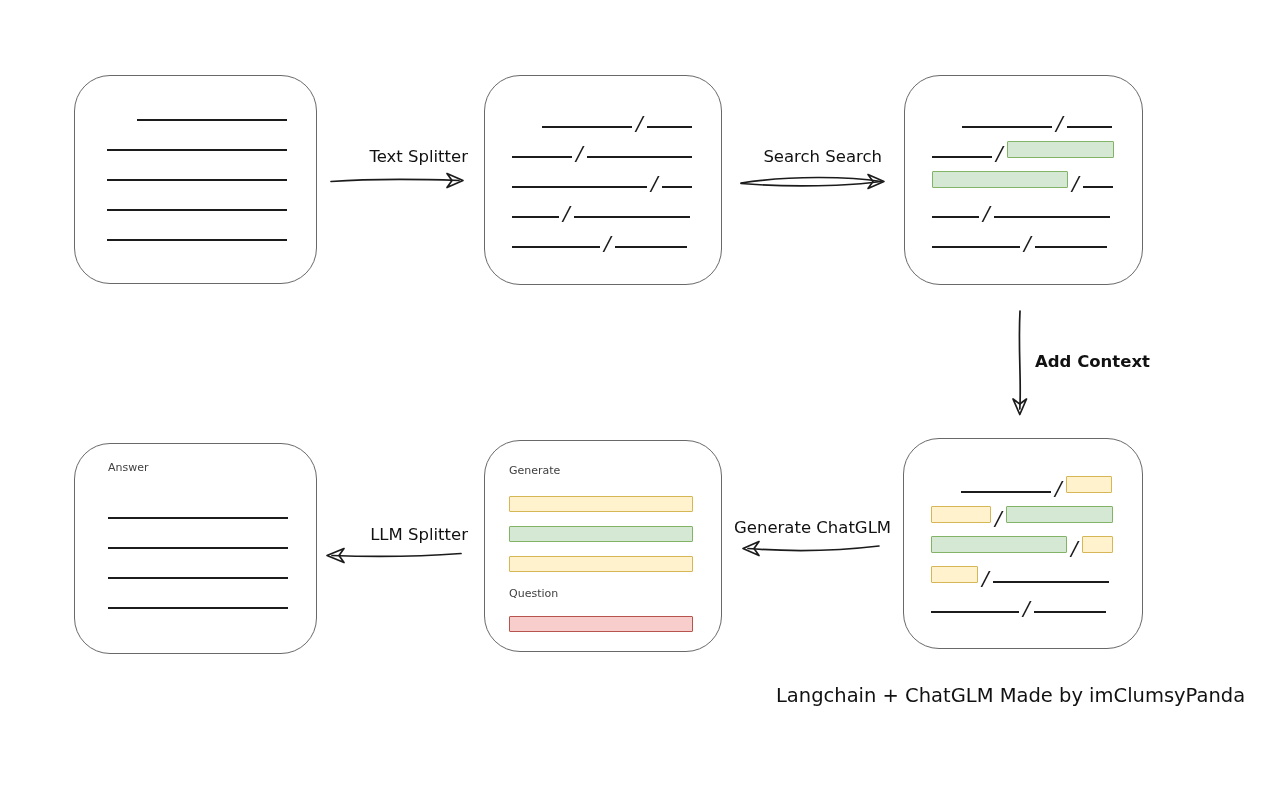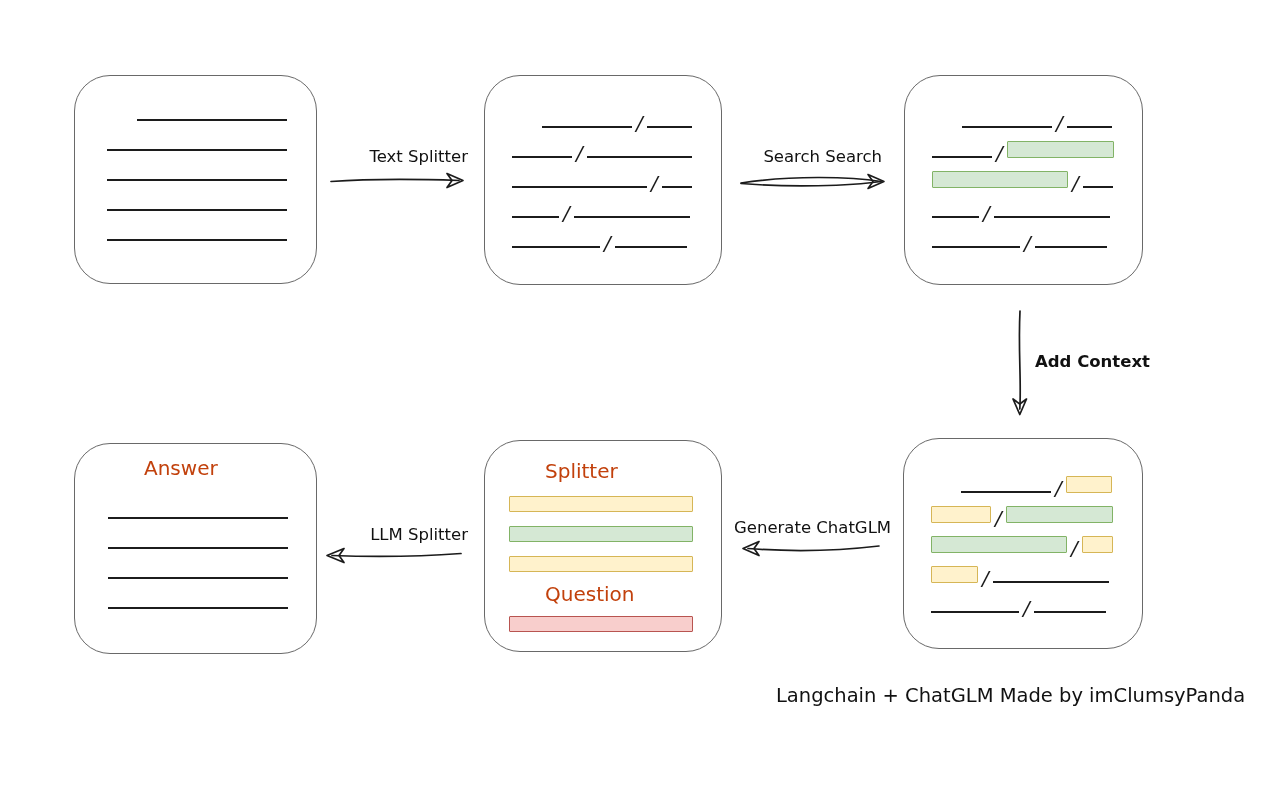--- a/index.html
+++ b/index.html
@@ -19,21 +19,21 @@
   .seg-bar { height:17px; border:1.4px solid; border-radius:1px; box-sizing:border-box; }
   .seg-slash {
     display:block; font-size:20px; line-height:18px; margin:0 4px;
     transform:translateY(4px); font-style:italic; color:#1b1b1b;
   }
   
   .lines-wrap { }
   .text-line-row { height:30px; display:flex; align-items:flex-end; }
   .text-line { border-bottom:2px solid #1c1c1c; height:2px; }
   
-  .box-heading { font-size:20px; line-height:20px; font-weight:500; color:#c2410c;margin-left:36px; }
+  .box-heading { font-size:11px; line-height:20px; font-weight:500; color:#404040; }
   
   .prompt-bars { display:flex; flex-direction:column; gap:14px; }
   .prompt-bar { width:184px; height:16px; border:1.4px solid; border-radius:1px; box-sizing:border-box; }
   
   .arrow-label {
     position:absolute; font-size:16.5px; line-height:22px; color:#111;
     white-space:nowrap;
   }
   .centered { text-align:right; }
   #arrow-layer { position:absolute; left:0; top:0; pointer-events:none; }
@@ -155,21 +155,21 @@
         <div class="doc-row">
           <div class="seg-line" style="width: 88px;"></div>
           <span class="seg-slash">/</span>
           <div class="seg-line" style="width: 72px;"></div>
         </div>
       </div>
   </div>
 
   <div class="box" style="left:484px; top:440px; width:238px; height:212px;">
     <div style="padding:20px 0 0 24px;">
-      <div class="box-heading">Splitter</div>
+      <div class="box-heading">Generate</div>
       <div class="prompt-bars" style="margin-top:15px;">
           <div class="prompt-bar" style="background: rgb(255, 242, 204); border-color: rgb(214, 182, 86);"></div>
           <div class="prompt-bar" style="background: rgb(213, 232, 212); border-color: rgb(130, 179, 102);"></div>
           <div class="prompt-bar" style="background: rgb(255, 242, 204); border-color: rgb(214, 182, 86);"></div>
         </div>
       <div class="box-heading" style="margin-top:12px;">Question</div>
       <div class="prompt-bars" style="margin-top:12px;">
           <div class="prompt-bar" style="background: rgb(248, 206, 204); border-color: rgb(184, 84, 80);"></div>
         </div>
     </div>

